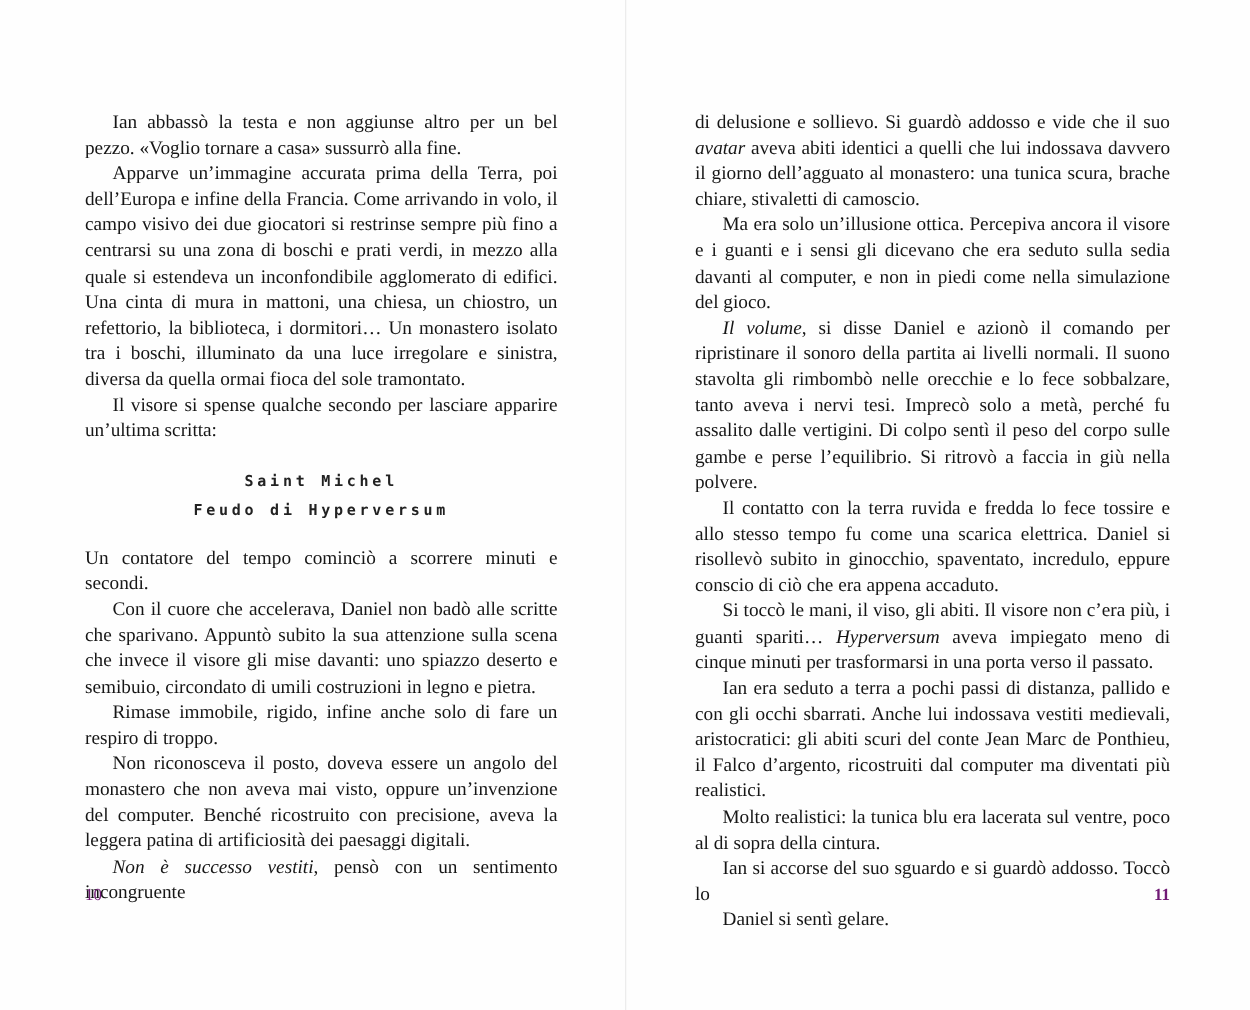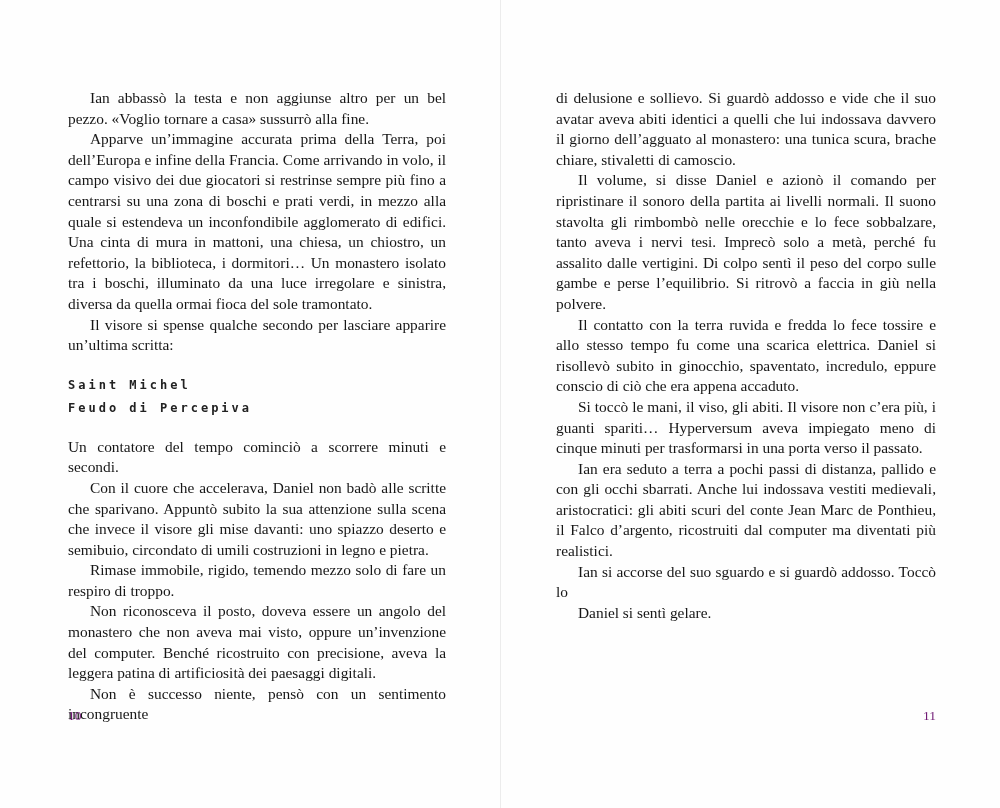--- a/index.html
+++ b/index.html
@@ -47,71 +47,74 @@
     -webkit-hyphens: auto;
   }
   .para {
     margin: 0;
     padding: 0;
   }
   .para.indent {
     text-indent: 22px;
   }
   .it {
+    font-style: italic;
   }
   .display-block {
     margin: 18px 0 17px 0;
-    text-align: left;
+    text-align: center;
     font-family: "DejaVu Sans Mono", monospace;
     font-size: 12px;
     font-weight: bold;
     letter-spacing: 3px;
     line-height: 23px;
     color: #222;
   }
   .page-number {
     position: absolute;
     top: 708px;
     font-size: 13.5px;
     color: #701a75;
   }
   .page-number.num-left  { left: 0; }
-  .page-number.num-right { right: 0; text-align: right; }
+  .page-number.num-right { right: 0; text-align: right; font-weight: bold; }
 </style>
 </head>
 <body>
 
 <div class="spread">
 
   <div class="gutter"></div>
 
   <div class="page page-left">
     <div class="page-content">
         <p class="para indent"><span>Ian abbassò la testa e non aggiunse altro per un bel pezzo. «Voglio tornare a casa» sussurrò alla fine.</span></p>
         <p class="para indent"><span>Apparve un’immagine accurata prima della Terra, poi dell’Europa e infine della Francia. Come arrivando in volo, il campo visivo dei due giocatori si restrinse sempre più fino a centrarsi su una zona di boschi e prati verdi, in mezzo alla quale si estendeva un inconfondibile agglomerato di edifici. Una cinta di mura in mattoni, una chiesa, un chiostro, un refettorio, la biblioteca, i dormitori… Un monastero isolato tra i boschi, illuminato da una luce irregolare e sinistra, diversa da quella ormai fioca del sole tramontato.</span></p>
         <p class="para indent"><span>Il visore si spense qualche secondo per lasciare apparire un’ultima scritta:</span></p>
         <div class="display-block">
           <div class="display-line">Saint Michel</div>
-          <div class="display-line">Feudo di Percepiva</div>
+          <div class="display-line">Feudo di Hyperversum</div>
         </div>
         <p class="para"><span>Un contatore del tempo cominciò a scorrere minuti e secondi.</span></p>
         <p class="para indent"><span>Con il cuore che accelerava, Daniel non badò alle scritte che sparivano. Appuntò subito la sua attenzione sulla scena che invece il visore gli mise davanti: uno spiazzo deserto e semibuio, circondato di umili costruzioni in legno e pietra.</span></p>
-        <p class="para indent"><span>Rimase immobile, rigido, temendo mezzo solo di fare un respiro di troppo.</span></p>
+        <p class="para indent"><span>Rimase immobile, rigido, infine anche solo di fare un respiro di troppo.</span></p>
         <p class="para indent"><span>Non riconosceva il posto, doveva essere un angolo del monastero che non aveva mai visto, oppure un’invenzione del computer. Benché ricostruito con precisione, aveva la leggera patina di artificiosità dei paesaggi digitali.</span></p>
-        <p class="para indent"><span class="it">Non è successo niente</span><span>, pensò con un sentimento incongruente</span></p>
+        <p class="para indent"><span class="it">Non è successo vestiti</span><span>, pensò con un sentimento incongruente</span></p>
       </div>
     <div class="page-number num-left">10</div>
   </div>
 
   <div class="page page-right">
     <div class="page-content">
         <p class="para"><span>di delusione e sollievo. Si guardò addosso e vide che il suo </span><span class="it">avatar</span><span> aveva abiti identici a quelli che lui indossava davvero il giorno dell’agguato al monastero: una tunica scura, brache chiare, stivaletti di camoscio.</span></p>
+        <p class="para indent"><span>Ma era solo un’illusione ottica. Percepiva ancora il visore e i guanti e i sensi gli dicevano che era seduto sulla sedia davanti al computer, e non in piedi come nella simulazione del gioco.</span></p>
         <p class="para indent"><span class="it">Il volume</span><span>, si disse Daniel e azionò il comando per ripristinare il sonoro della partita ai livelli normali. Il suono stavolta gli rimbombò nelle orecchie e lo fece sobbalzare, tanto aveva i nervi tesi. Imprecò solo a metà, perché fu assalito dalle vertigini. Di colpo sentì il peso del corpo sulle gambe e perse l’equilibrio. Si ritrovò a faccia in giù nella polvere.</span></p>
         <p class="para indent"><span>Il contatto con la terra ruvida e fredda lo fece tossire e allo stesso tempo fu come una scarica elettrica. Daniel si risollevò subito in ginocchio, spaventato, incredulo, eppure conscio di ciò che era appena accaduto.</span></p>
         <p class="para indent"><span>Si toccò le mani, il viso, gli abiti. Il visore non c’era più, i guanti spariti… </span><span class="it">Hyperversum</span><span> aveva impiegato meno di cinque minuti per trasformarsi in una porta verso il passato.</span></p>
         <p class="para indent"><span>Ian era seduto a terra a pochi passi di distanza, pallido e con gli occhi sbarrati. Anche lui indossava vestiti medievali, aristocratici: gli abiti scuri del conte Jean Marc de Ponthieu, il Falco d’argento, ricostruiti dal computer ma diventati più realistici.</span></p>
+        <p class="para indent"><span>Molto realistici: la tunica blu era lacerata sul ventre, poco al di sopra della cintura.</span></p>
         <p class="para indent"><span>Ian si accorse del suo sguardo e si guardò addosso. Toccò lo</span></p>
         <p class="para indent"><span>Daniel si sentì gelare.</span></p>
       </div>
     <div class="page-number num-right">11</div>
   </div>
 
 </div>
 
 </body></html>

